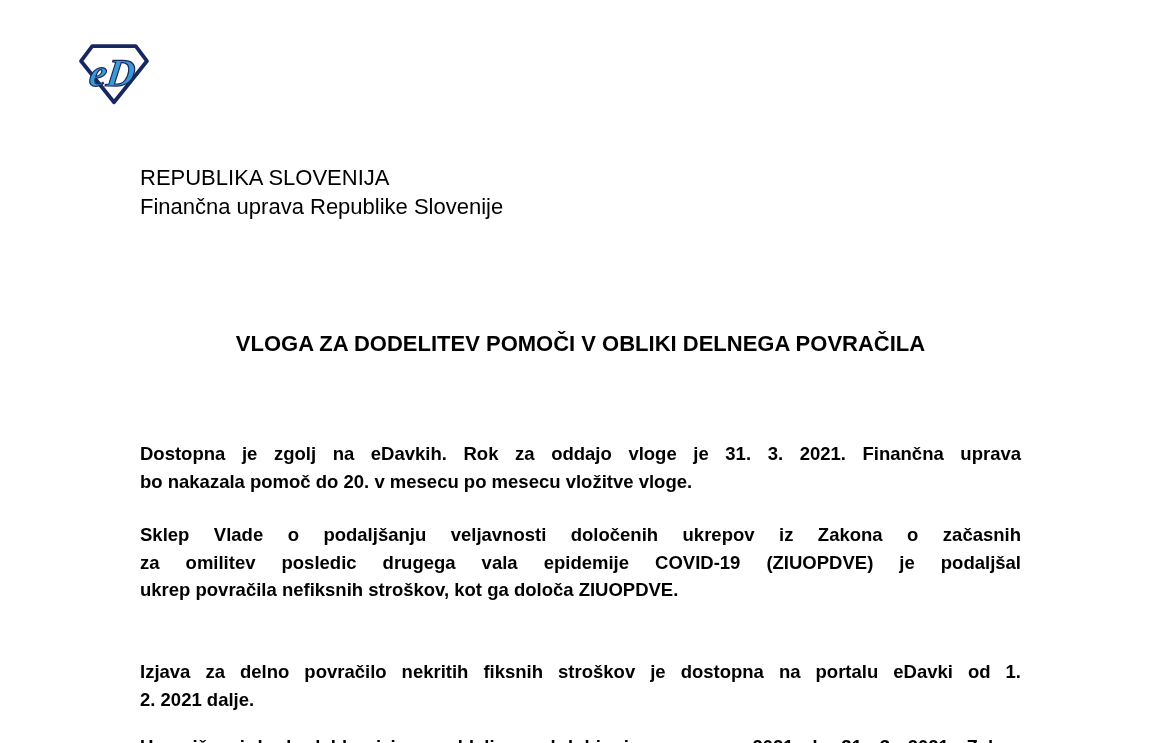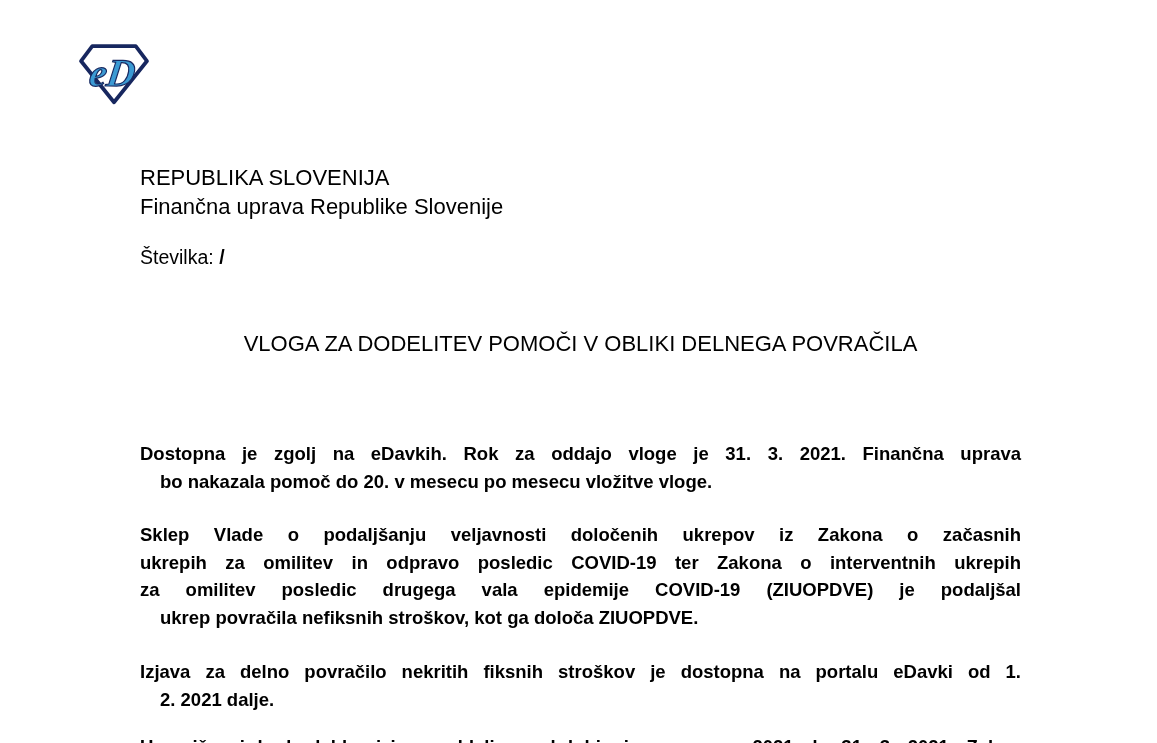--- a/index.html
+++ b/index.html
@@ -47,21 +47,21 @@
   .meta-block .slash {
     font-weight: bold;
   }
   .doc-title {
     position: absolute;
     left: 140px;
     top: 328px;
     width: 881px;
     margin: 0;
     text-align: center;
-    font-weight: normal;
+    font-weight: bold;
     font-size: 22px;
     line-height: 31px;
   }
   .doc-title span { display: block; }
   .para {
     position: absolute;
     left: 140px;
     width: 881px;
     margin: 0;
     font-size: 18.5px;
@@ -69,21 +69,20 @@
   }
   .jline {
     display: block;
     height: 27.5px;
     text-align: justify;
     text-align-last: justify;
     white-space: normal;
   }
   .jline.last {
     text-align-last: left;
-    margin-left: 20px;
   }
   .para-1 { top: 443px; }
   .para-2 { top: 524px; }
   .para-3 { top: 661px; }
   .para-4 { top: 736px; } 
 </style>
 </head>
 <body>
 
 <div class="page">
@@ -96,38 +95,33 @@
       </g>
     </svg>
   </div>
 
   <div class="header-block">
     <div>REPUBLIKA SLOVENIJA</div>
     <div>Finančna uprava Republike Slovenije</div>
   </div>
 
   <div class="meta-block">
-    <div>
-      <span>Številka:</span>
-      <span class="slash">/</span>
-    </div>
   </div>
 
   <h1 class="doc-title">
     <span>VLOGA ZA DODELITEV POMOČI V OBLIKI DELNEGA POVRAČILA</span>
   </h1>
 
   <p class="para para-1">
     <span class="jline">Dostopna je zgolj na eDavkih. Rok za oddajo vloge je 31. 3. 2021. Finančna uprava</span>
     <span class="jline last">bo nakazala pomoč do 20. v mesecu po mesecu vložitve vloge.</span>
   </p>
 
   <p class="para para-2">
     <span class="jline">Sklep Vlade o podaljšanju veljavnosti določenih ukrepov iz Zakona o začasnih</span>
-    <span class="jline">ukrepih za omilitev in odpravo posledic COVID-19 ter Zakona o interventnih ukrepih</span>
     <span class="jline">za omilitev posledic drugega vala epidemije COVID-19 (ZIUOPDVE) je podaljšal</span>
     <span class="jline last">ukrep povračila nefiksnih stroškov, kot ga določa ZIUOPDVE.</span>
   </p>
 
   <p class="para para-3">
     <span class="jline">Izjava za delno povračilo nekritih fiksnih stroškov je dostopna na portalu eDavki od 1.</span>
     <span class="jline last">2. 2021 dalje.</span>
   </p>
 
   <p class="para para-4">

